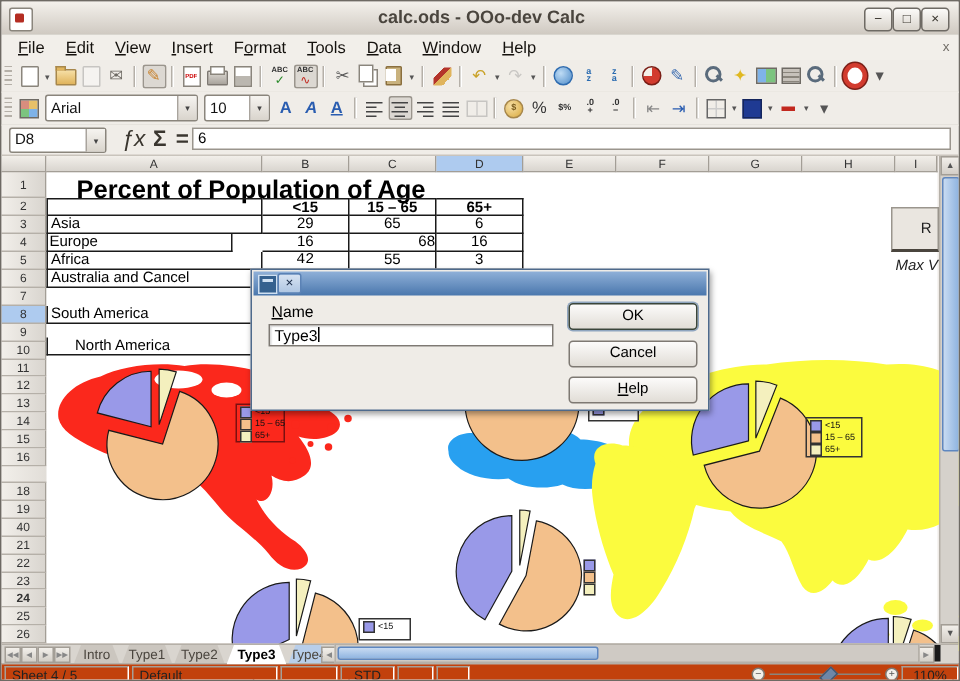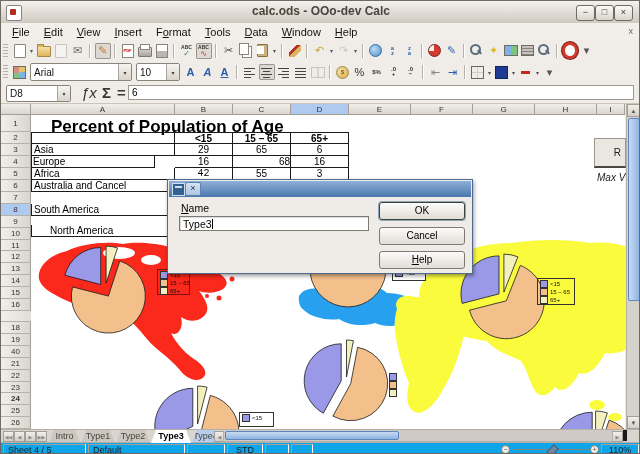--- a/index.html
+++ b/index.html
@@ -96,21 +96,21 @@
   
   .tabbar{left:0;top:428px;width:640px;height:13px;background:#D9D5CF;border-top:1px solid #B5B0A8;box-sizing:border-box;}
   .navbtn{position:absolute;top:1px;width:11px;height:11px;background:linear-gradient(#F2EFEA,#D3CEC7);border:1px solid #A39E96;font-size:5px;color:#888;text-align:center;line-height:10px;box-sizing:border-box;}
   .tab{position:absolute;top:0;height:13px;font-size:9px;text-align:center;line-height:13px;color:#4A453E;background:#CBC6BF;clip-path:polygon(5px 0,calc(100% - 5px) 0,100% 100%,0 100%);}
   .tab.active{background:#FFF;font-weight:bold;color:#000;z-index:2;}
   .tab.hl{background:#B8CEEA;}
   .hscroll{left:222px;top:428px;width:390px;height:13px;background:#CFCAC4;border:1px solid #B5B0A8;box-sizing:border-box;}
   .hthumb{position:absolute;left:1px;top:1px;width:174px;height:9px;background:linear-gradient(#C8DBF2,#8FB4E0);border:1px solid #5E87C0;border-radius:2px;box-sizing:border-box;}
   .splitter{left:622px;top:429px;width:4px;height:11px;background:#1A1A1A;}
   
-  .statusbar{left:0;top:441px;width:640px;height:13px;background:#0ea5e9;border-top:1px solid #B5B0A8;box-sizing:border-box;}
+  .statusbar{left:0;top:441px;width:640px;height:13px;background:#c2410c;border-top:1px solid #B5B0A8;box-sizing:border-box;}
   .sfield{position:absolute;top:1px;height:10px;border:1px solid;border-color:#A59F97 #FFF #FFF #A59F97;font-size:9px;color:#222;line-height:10px;box-sizing:border-box;padding:0 4px;overflow:hidden;white-space:nowrap;}
   .zoomslider{position:absolute;top:1px;left:500px;width:98px;height:11px;display:flex;align-items:center;}
   .zs-circle{width:9px;height:9px;border-radius:50%;border:1px solid #7E7973;font-size:7px;line-height:7px;text-align:center;color:#555;background:#F2EFEA;box-sizing:border-box;flex:none;}
   .zs-track{flex:1;height:1px;background:#8A857C;margin:0 3px;position:relative;}
   .zs-handle{position:absolute;left:48%;top:-4px;width:5px;height:9px;background:#6E87A8;border:1px solid #44566E;transform:rotate(45deg);}
   
   .dialog{left:166px;top:178px;width:306px;height:95px;background:#EFECE7;border:1px solid #4E6A8C;box-shadow:1px 2px 4px rgba(0,0,0,.4);z-index:10;box-sizing:border-box;}
   .dlg-title{position:absolute;left:1px;top:1px;right:1px;height:16px;background:linear-gradient(#8FB0D8,#4A77AD);display:flex;align-items:center;}
   .dlg-title-text{flex:1;text-align:center;font-size:11px;font-weight:bold;color:#1C2E4A;text-shadow:0 1px 0 rgba(255,255,255,.25);}
   .dlg-icon{width:11px;height:11px;margin-left:3px;background:#35618F;border:1px solid #CFE0F2;flex:none;}

